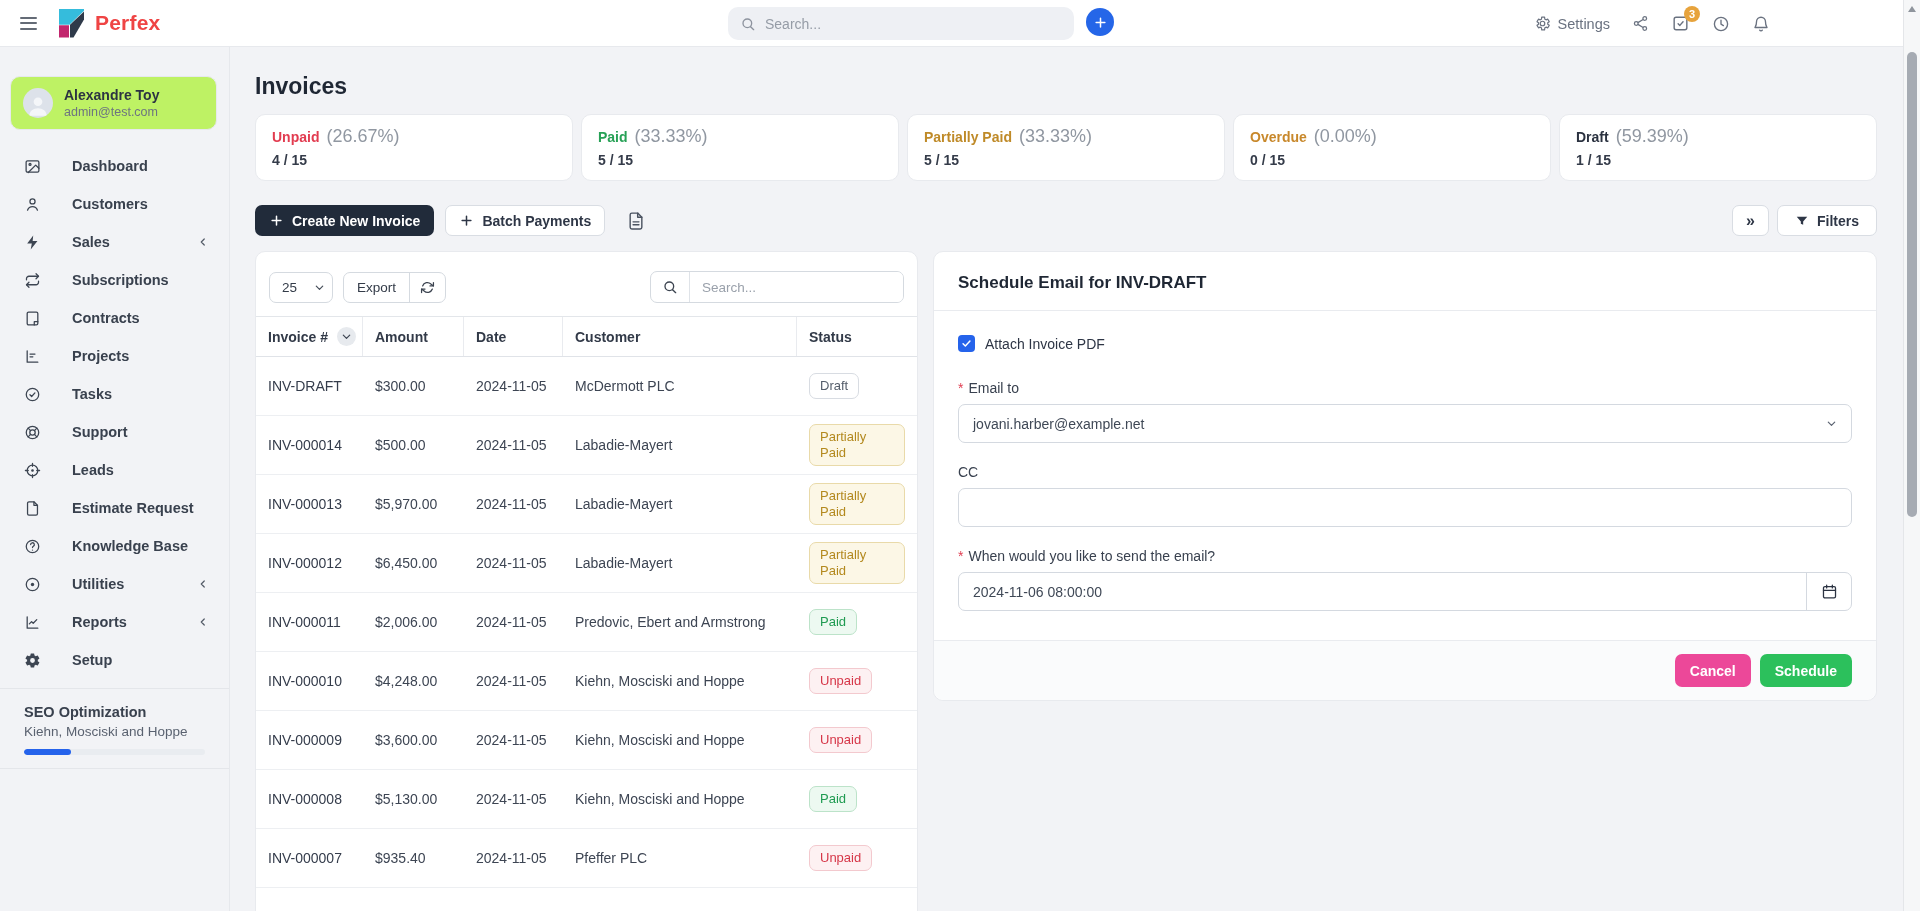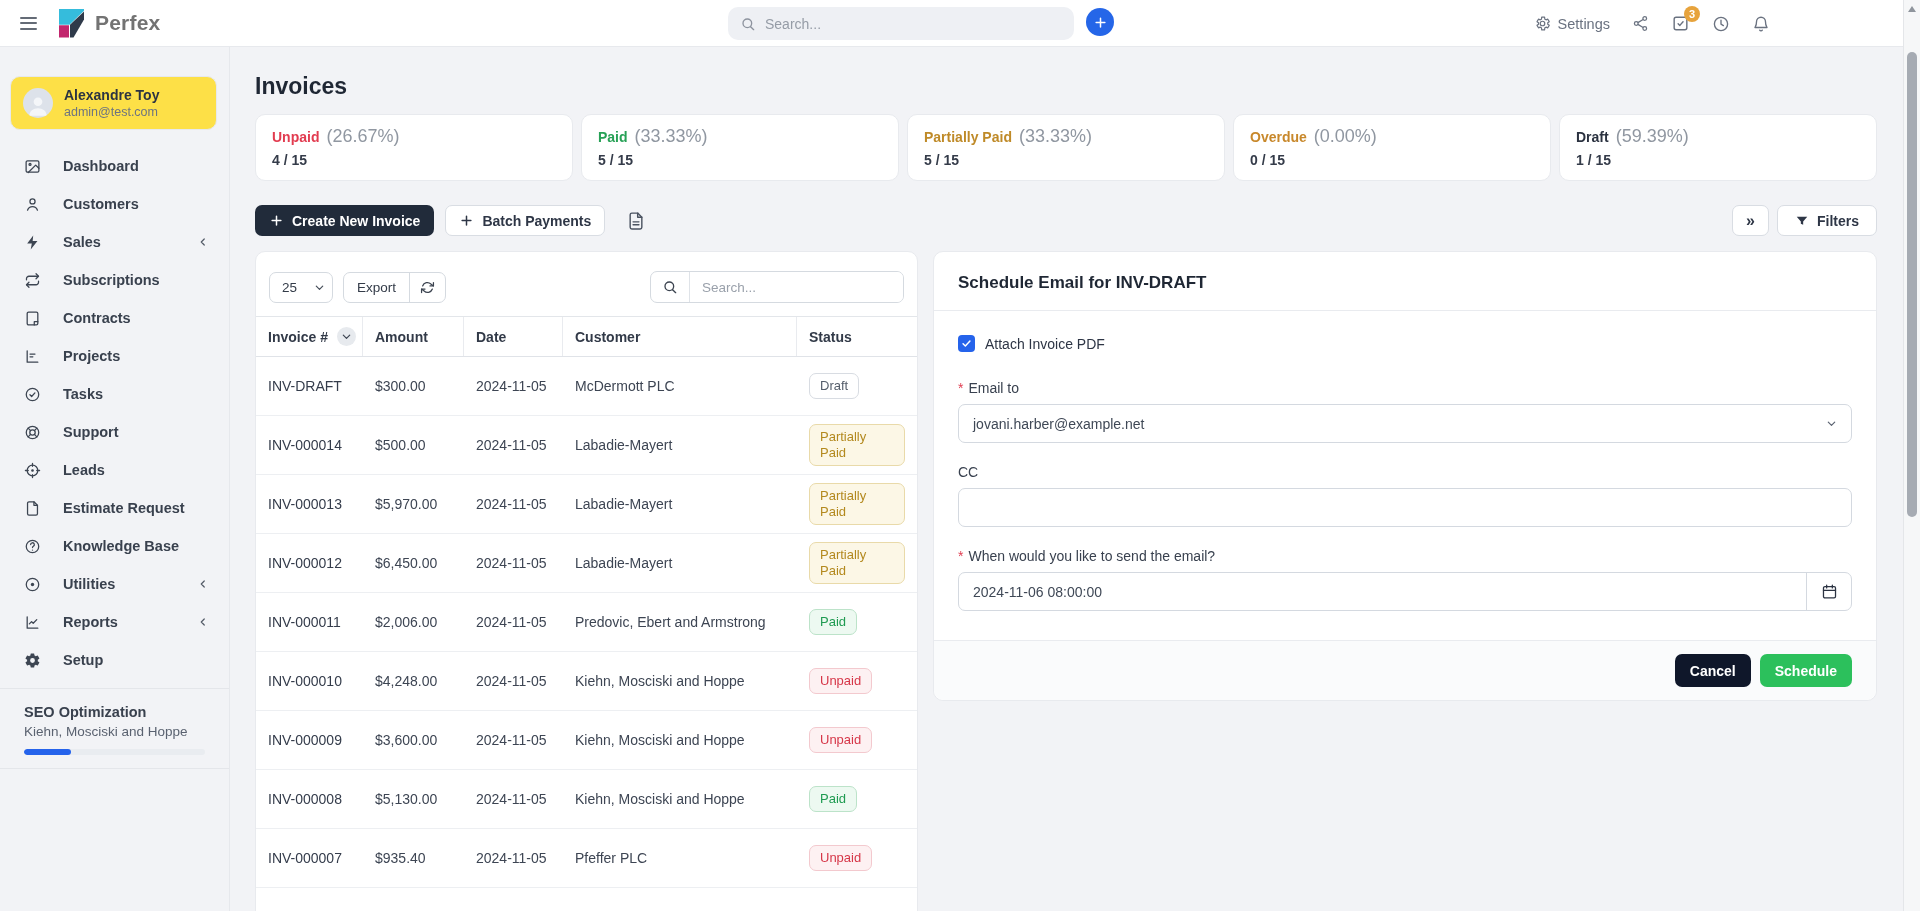--- a/index.html
+++ b/index.html
@@ -9,45 +9,45 @@
 
   
   .topbar { position:absolute; top:0; left:0; right:0; height:47px; background:#fff; border-bottom:1px solid #e7e9ed; display:flex; align-items:center; z-index:10; }
   .hamburger { margin-left:20px; width:17px; cursor:pointer; }
   .hamburger span { display:block; height:2px; background:#646b76; border-radius:2px; margin:3.5px 0; }
   .logo { width:25px; height:29px; position:relative; margin-left:22px; }
   .logo i { position:absolute; inset:0; }
   .l-cyan { background:#35bcdc; clip-path:polygon(0 0,100% 0,100% 8%,42% 56%,0 56%); }
   .l-pink { background:#c2266d; clip-path:polygon(0 58%,40% 58%,40% 100%,0 100%); }
   .l-dark { background:#2f3a4a; clip-path:polygon(44% 56%,100% 10%,100% 38%,58% 100%,44% 100%); }
-  .brand { margin-left:11px; font-size:21px; font-weight:700; color:#737373; letter-spacing:.2px; }
+  .brand { margin-left:11px; font-size:21px; font-weight:700; color:#ef4444; letter-spacing:.2px; }
   .nav-search { position:absolute; left:728px; top:7px; width:346px; height:33px; background:#eef0f4; border-radius:10px; display:flex; align-items:center; padding:0 12px; gap:9px; color:#8d939e; }
   .nav-search input { flex:1; border:none; outline:none; background:transparent; font:inherit; font-size:14px; color:#3c московsk4452; color:#3c4452; }
   .nav-search input::placeholder { color:#959ca6; }
   .nav-plus { position:absolute; left:1086px; top:8px; width:28px; height:28px; border-radius:50%; background:#2566e8; color:#fff; display:flex; align-items:center; justify-content:center; cursor:pointer; }
   .nav-right { position:absolute; right:150px; top:0; height:47px; display:flex; align-items:center; gap:22px; color:#6a7280; }
   .nav-settings { display:flex; align-items:center; gap:7px; font-size:14.5px; cursor:pointer; }
   .nav-ic { cursor:pointer; position:relative; }
   .nav-badge { position:absolute; top:-8px; right:-10px; min-width:16px; height:16px; border-radius:50%; background:#e7a33c; color:#fff; font-size:11px; font-weight:700; display:flex; align-items:center; justify-content:center; }
 
   
   .scrollbar { position:absolute; top:0; right:0; bottom:0; width:17px; background:#f6f7f8; border-left:1px solid #e4e6e9; z-index:20; }
   .sb-arrow { width:0; height:0; border-left:4px solid transparent; border-right:4px solid transparent; border-bottom:6px solid #8f959d; margin:6px auto 0; }
   .sb-thumb { position:absolute; top:52px; left:3px; width:10px; height:465px; background:#a6abb3; border-radius:5px; }
 
   
   .shell { position:absolute; top:47px; left:0; right:17px; bottom:0; display:flex; }
 
   
   .sidebar { width:230px; border-right:1px solid #e6e8ec; padding-top:29px; flex:none; }
-  .user-card { margin:0 12px 17px 10px; background:#fde047; border:1px solid #e7e9ed; border-radius:10px; padding:10px 12px; display:flex; align-items:center; gap:11px; }
+  .user-card { margin:0 12px 17px 10px; background:#bef264; border:1px solid #e7e9ed; border-radius:10px; padding:10px 12px; display:flex; align-items:center; gap:11px; }
   .avatar { width:30px; height:30px; border-radius:50%; background:#dde2ea; overflow:hidden; display:flex; align-items:flex-end; justify-content:center; flex:none; }
   .u-name { font-size:14px; font-weight:700; color:#2b3342; }
   .u-email { font-size:12.5px; color:#6d7480; margin-top:2px; }
-  .side-item { height:38px; display:flex; align-items:center; padding:0 20px 0 24px; gap:22px; font-size:14.5px; font-weight:600; color:#39414e; cursor:pointer; }
+  .side-item { height:38px; display:flex; align-items:center; padding:0 20px 0 24px; gap:31px; font-size:14.5px; font-weight:600; color:#39414e; cursor:pointer; }
   .side-ic { color:#3d4552; flex:none; }
   .side-ic svg { width:17px; height:17px; }
   .side-chevron { margin-left:auto; color:#525a66; }
   .side-chevron svg { width:12px; height:12px; }
   .side-divider { border-top:1px solid #e4e6ea; margin-top:9px; }
   .side-project { padding:15px 24px 0; }
   .sp-title { font-size:14.5px; font-weight:600; color:#39414e; }
   .sp-client { font-size:13.5px; color:#5a6270; margin-top:4px; }
   .sp-track { margin-top:10px; height:6px; border-radius:3px; background:#e9ecf0; overflow:hidden; }
   .sp-fill { height:100%; background:#2563eb; border-radius:3px; }
@@ -117,21 +117,21 @@
   .star { color:#e03e52; margin-right:5px; }
   .ctl { width:100%; height:39px; border:1px solid #d4d9e0; border-radius:7px; background:#fff; font-size:14px; color:#3f4856; padding:0 14px; }
   .select-fake { display:flex; align-items:center; justify-content:space-between; cursor:pointer; }
   .select-fake .ch { color:#5a6270; }
   .field { margin-bottom:21px; }
   input.ctl { outline:none; font-family:inherit; }
   .dt-wrap { position:relative; }
   .dt-wrap input { padding-right:74px; }
   .dt-icon { position:absolute; right:0; top:0; bottom:0; width:46px; border-left:1px solid #d4d9e0; display:flex; align-items:center; justify-content:center; color:#2b3342; cursor:pointer; }
   .panel-footer { margin-top:29px; border-top:1px solid #e9ebef; background:#fafbfc; border-radius:0 0 10px 10px; padding:13px 24px; display:flex; justify-content:flex-end; gap:9px; }
-  .btn-cancel { background:#0f172a; color:#fff; height:33px; padding:4px 15px; }
+  .btn-cancel { background:#ec4899; color:#fff; height:33px; padding:4px 15px; }
   .btn-schedule { background:#2cc05c; color:#fff; height:33px; padding:0 15px; }
 </style>
 </head>
 <body>
 
 <div class="topbar">
   <div class="hamburger">
       <span></span>
       <span></span>
       <span></span>

